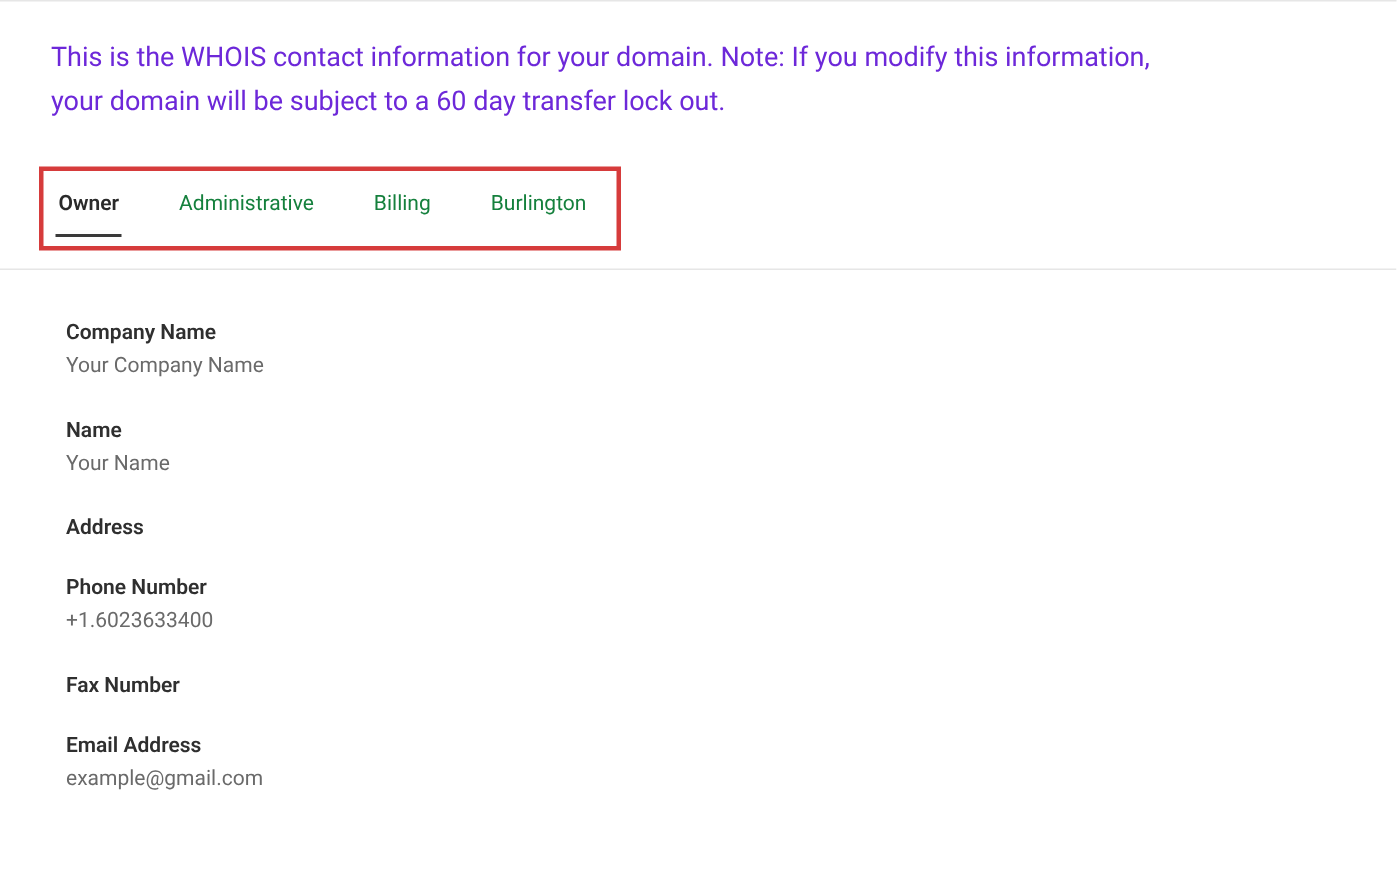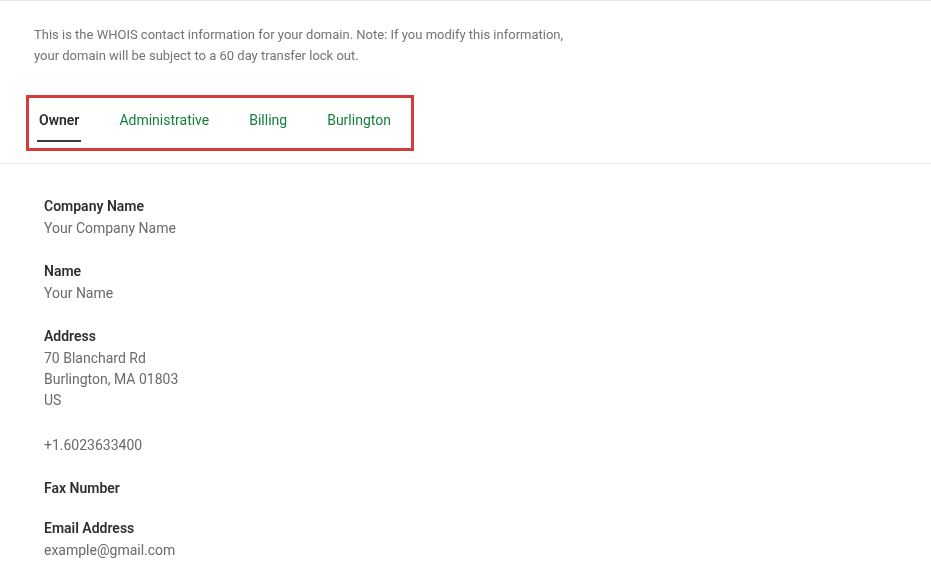--- a/index.html
+++ b/index.html
@@ -13,23 +13,23 @@
       color: #4a4a4a;
       width: 931px;
       height: 587px;
       overflow: hidden;
       border-top: 1px solid #e6e6e6;
     }
     .content {
       padding: 24px 34px 0 34px;
     }
     .description {
-      font-size: 13px;
+      font-size: 18px;
       line-height: 1.6;
-      color: #737373;
+      color: #6d28d9;
       margin-bottom: 28px;
     }
     .tabs-wrapper {
       border: 3px solid #d63b3b;
       display: inline-block;
       padding: 8px 18px 8px 8px;
       margin-left: -8px;
       margin-bottom: 12px;
     }
     .tabs {
@@ -117,28 +117,24 @@
     <div class="field-value">Your Company Name</div>
   </div>
 
   <div class="field">
     <div class="field-label">Name</div>
     <div class="field-value">Your Name</div>
   </div>
 
   <div class="field">
     <div class="field-label">Address</div>
-    <div class="field-value">
-      <span>70 Blanchard Rd</span><br>
-      <span>Burlington, MA 01803</span><br>
-      <span>US</span>
-    </div>
   </div>
 
   <div class="field">
+    <div class="field-label">Phone Number</div>
     <div class="field-value">+1.6023633400</div>
   </div>
 
   <div class="field">
     <div class="field-label">Fax Number</div>
     <div class="field-value"></div>
   </div>
 
   <div class="field">
     <div class="field-label">Email Address</div>

